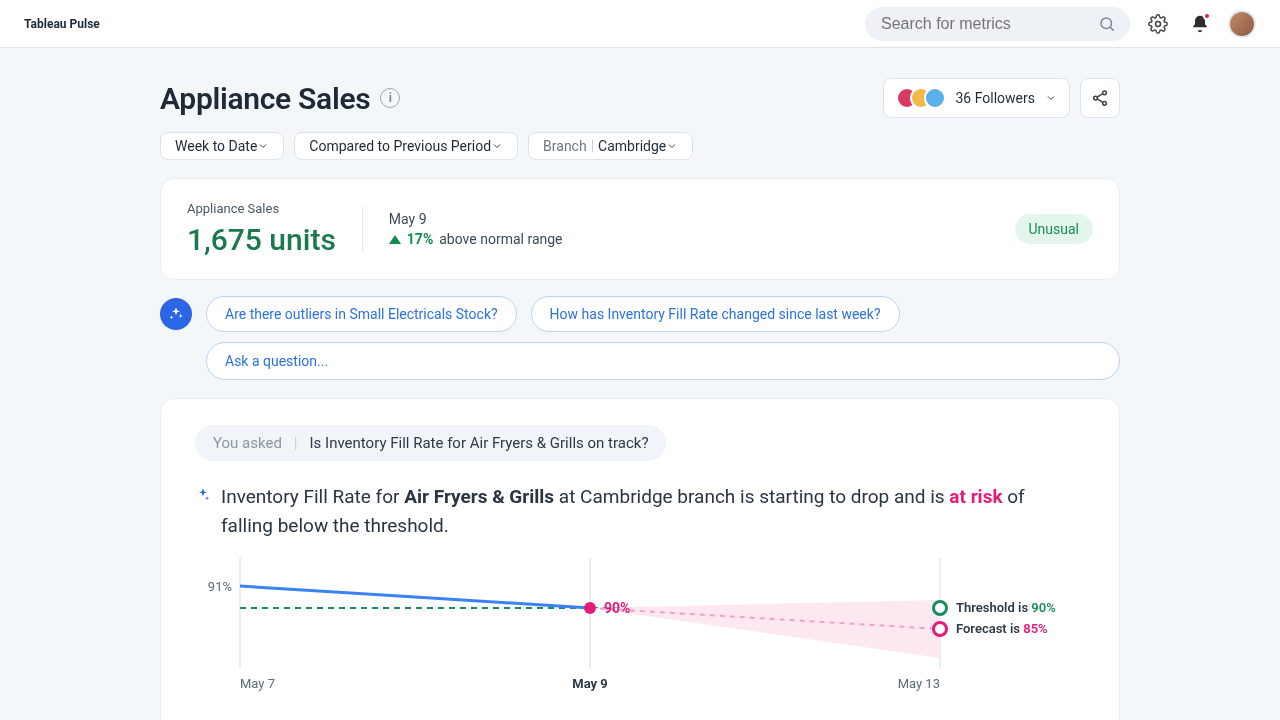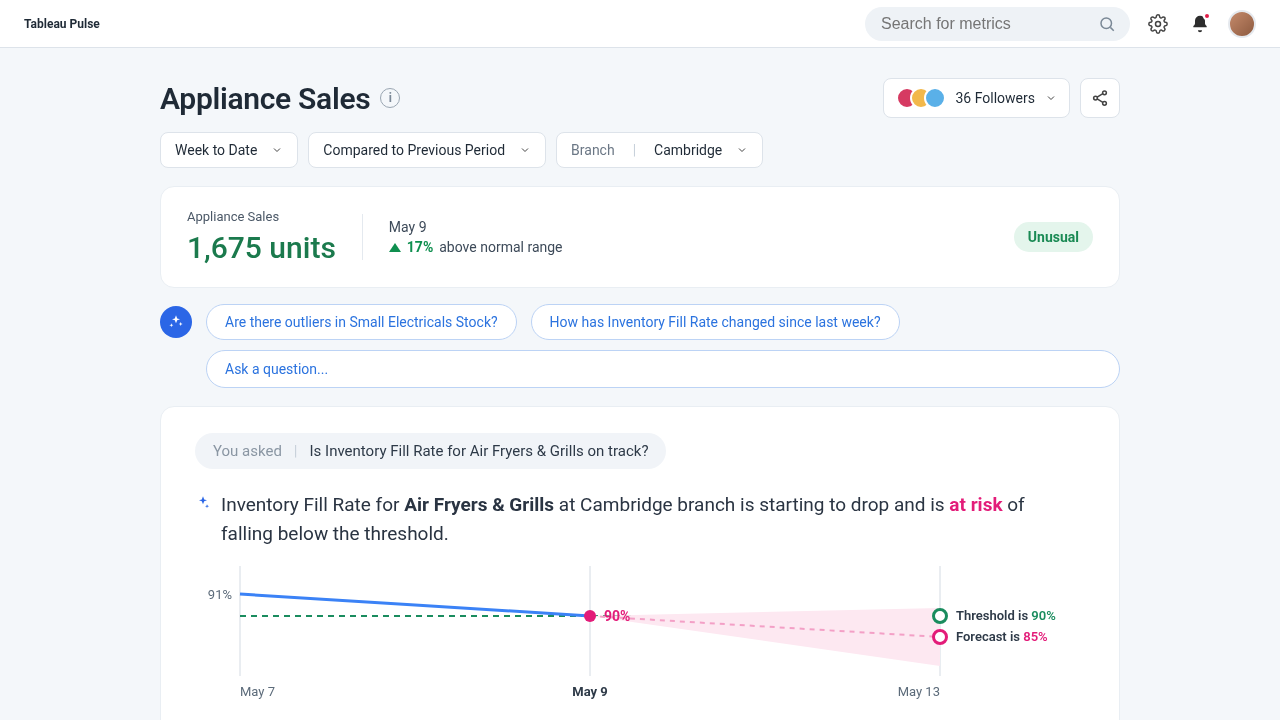--- a/index.html
+++ b/index.html
@@ -35,35 +35,35 @@
   .followers-btn,.share-btn{background:#fff;border:1px solid var(--border);border-radius:8px;height:40px;display:flex;align-items:center;padding:0 12px;gap:10px}
   .avatars{display:flex}
   .mini-av{width:22px;height:22px;border-radius:50%;border:2px solid #fff;margin-left:-8px}
   .mini-av.a{background:#d63a62;margin-left:0}
   .mini-av.b{background:#f2b84b}
   .mini-av.c{background:#5ab0e8}
   .chev{width:12px;height:12px}
   .share-btn{width:40px;justify-content:center;padding:0}
   
   .filters{display:flex;gap:10px;margin-bottom:18px}
-  .pill-select{background:#fff;border:1px solid var(--border);border-radius:8px;height:36px;display:flex;align-items:center;padding:0 14px;gap:14px;font-size:14px}
+  .pill-select{background:#fff;border:1px solid var(--border);border-radius:8px;height:28px;display:flex;align-items:center;padding:0 14px;font-size:14px}
   .pill-select .lbl{color:var(--text)}
   .pill-select .muted{color:#6b7785}
   .sep{color:#c7d0da;margin:0 4px}
   
   .card{background:#fff;border:1px solid #e9eef3;border-radius:14px}
   .summary{display:flex;align-items:center;padding:22px 26px;gap:26px;position:relative}
   .summary .metric-name{font-size:13px;color:#4b5867;margin-bottom:6px}
   .summary .metric-val{font-size:30px;font-weight:500;color:#1b7a4d}
   .vline{width:1px;height:46px;background:#e4e9ef}
   .summary .date{font-size:14px;color:#3d4a59;margin-bottom:4px}
   .delta{display:flex;align-items:center;gap:6px;color:#3d4a59}
   .tri-up{width:0;height:0;border-left:6px solid transparent;border-right:6px solid transparent;border-bottom:9px solid var(--green)}
   .delta b{color:var(--green);font-weight:700}
-  .badge{margin-left:auto;background:#e4f5ec;color:#1a8a54;font-weight:700;border-radius:20px;padding:7px 14px;font-size:14px}
+  .badge{margin-left:auto;background:#e4f5ec;color:#1a8a54;font-weight:400;border-radius:20px;padding:7px 14px;font-size:14px}
   
   .ai-row{display:flex;align-items:center;gap:14px;margin:16px 0 10px}
   .sparkle-btn{width:32px;height:32px;border-radius:50%;background:#2b66e6;color:#fff;display:flex;align-items:center;justify-content:center}
   .chip{border:1px solid #bcd3f5;color:var(--blue2);border-radius:22px;padding:9px 18px;font-size:14px;background:#fff}
   .ask-input{margin-left:46px;border:1px solid #bcd3f5;border-radius:22px;padding:10px 18px;color:var(--blue2);background:#fff;font-size:14px}
   
   .insight{margin-top:18px;padding:26px 34px 30px}
   .you-asked{display:inline-flex;align-items:center;gap:12px;background:#f1f4f8;border-radius:22px;padding:9px 18px;color:#2e3a48;font-size:15px}
   .you-asked .muted{color:#8a96a3}
   .insight-head{display:flex;gap:10px;margin:22px 0 8px;align-items:flex-start}

